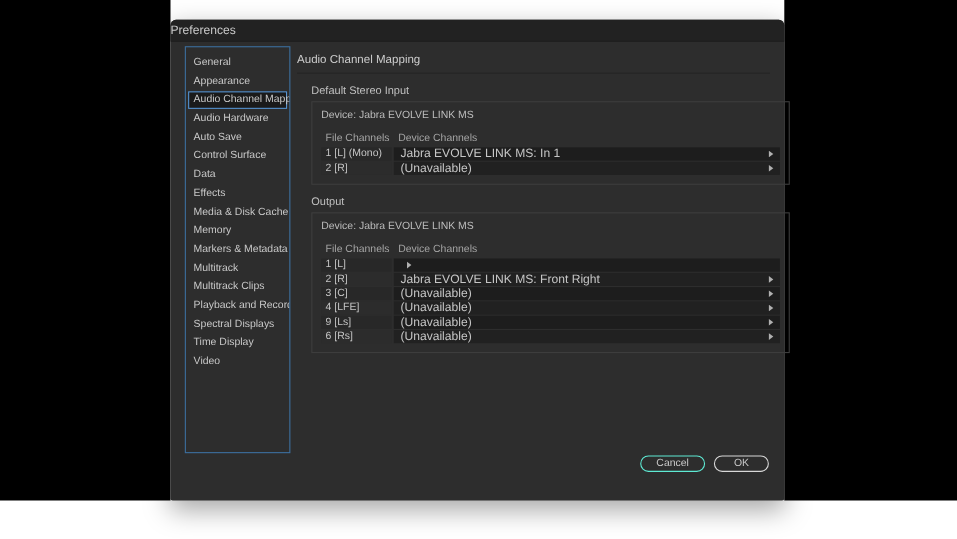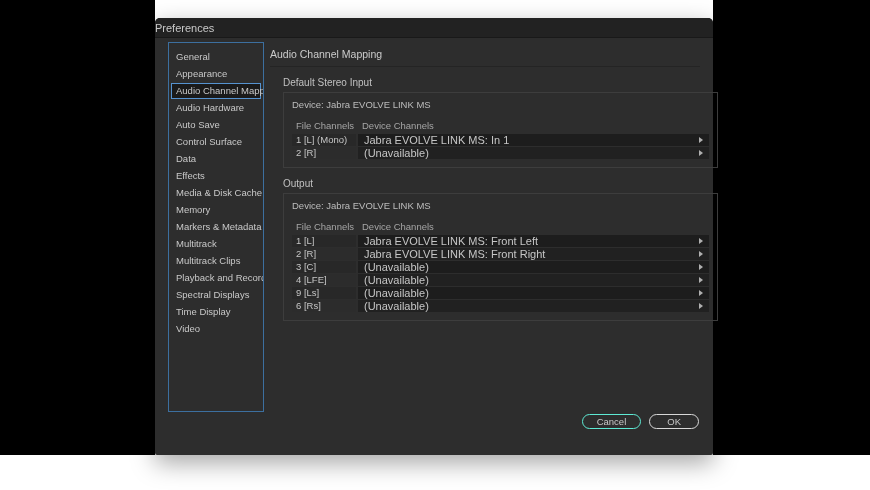--- a/index.html
+++ b/index.html
@@ -126,21 +126,20 @@
         <div class="section-title">Output</div>
         <div class="groupbox">
           <div class="device-line">Device: Jabra EVOLVE LINK MS</div>
           <div class="hdr-row">
             <div class="hdr file">File Channels</div>
             <div class="hdr dev">Device Channels</div>
           </div>
           <div class="map-row">
             <div class="cell-file">1 [L]</div>
             <div class="cell-device">
-              <span>Jabra EVOLVE LINK MS:  Front Left</span>
               <span class="tri"></span>
             </div>
           </div>
           <div class="map-row">
             <div class="cell-file">2 [R]</div>
             <div class="cell-device">
               <span>Jabra EVOLVE LINK MS:  Front Right</span>
               <span class="tri"></span>
             </div>
           </div>

